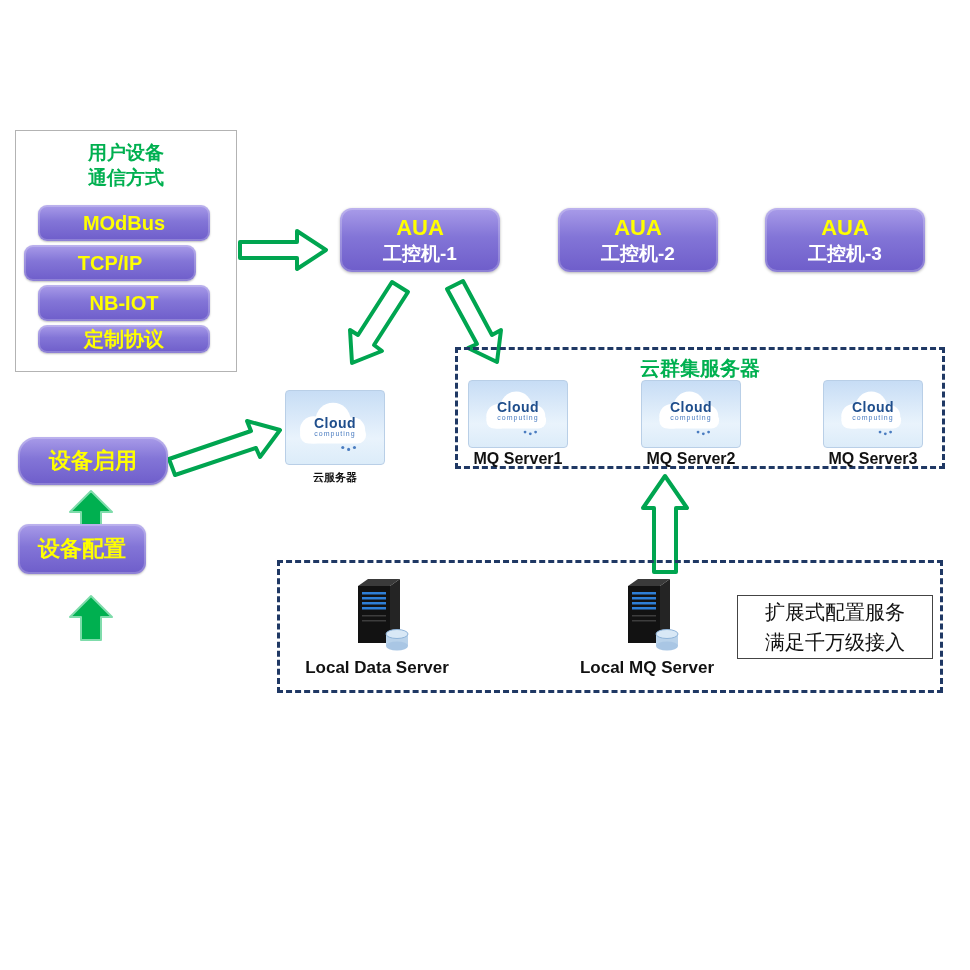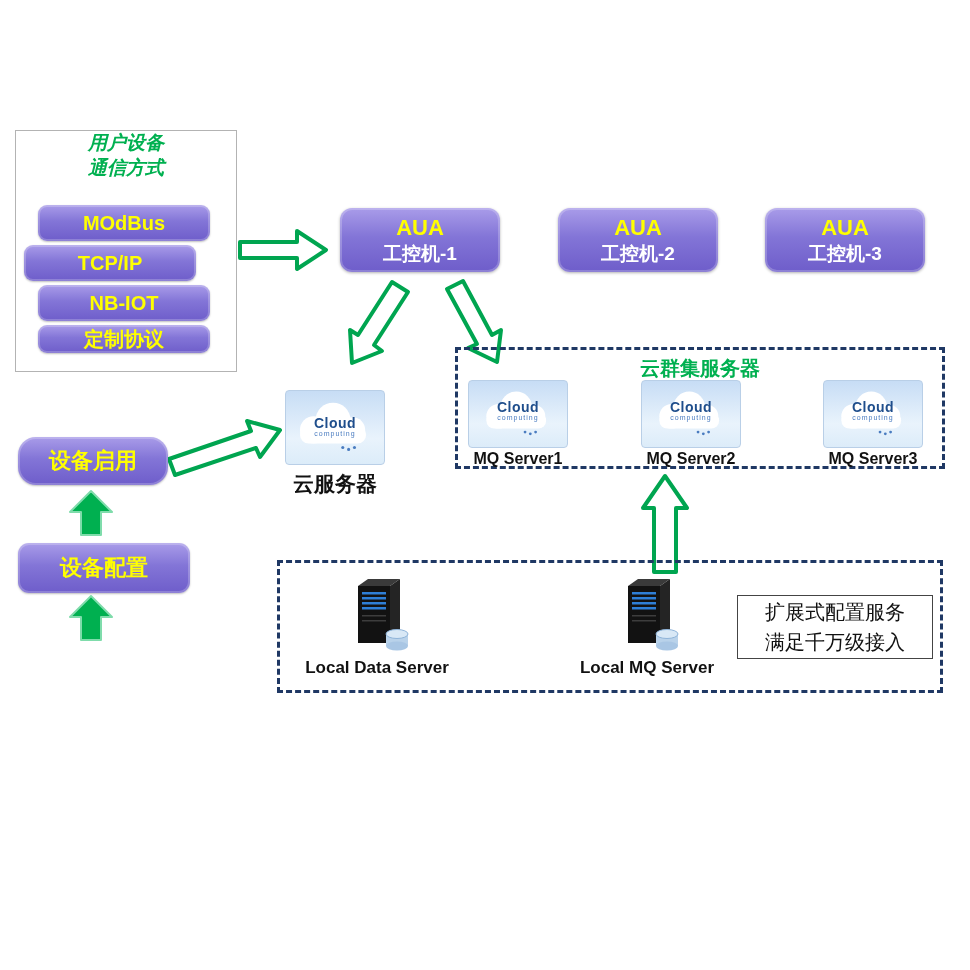--- a/index.html
+++ b/index.html
@@ -59,21 +59,21 @@
     <polygon points="175,475 256,448 260,457 280,430 247,421 251,431 169,459" fill="#ffffff" stroke="#00A550" stroke-width="4" stroke-linejoin="round"></polygon>
 
     <polygon points="81,535 81,512 70,512 91,491 112,512 101,512 101,535" fill="#00B050" stroke="#7fdcab" stroke-width="2" stroke-linejoin="round"></polygon>
 
     <polygon points="81,640 81,617 70,617 91,596 112,617 101,617 101,640" fill="#00B050" stroke="#7fdcab" stroke-width="2" stroke-linejoin="round"></polygon>
 
     <polygon points="654,572 654,508 643,508 665,476 687,508 676,508 676,572" fill="#ffffff" stroke="#00A550" stroke-width="4" stroke-linejoin="round"></polygon>
   </svg>
 
   <div class="thin-box abs" style="left:15px; top:130px; width:222px; height:242px;">
-    <div class="green box-title-center" style="margin-top:0; font-size:19px; line-height:1.3;font-style:italic;">
+    <div class="green box-title-center" style="margin-top:10px; font-size:19px; line-height:1.3;">
       <div>用户设备</div>
       <div>通信方式</div>
     </div>
   </div>
   <div class="pill abs" style="left:38px; top:205px; width:172px; height:36px; font-size:20px;">MOdBus</div>
   <div class="pill abs" style="left:24px; top:245px; width:172px; height:36px; font-size:20px;">TCP/IP</div>
   <div class="pill abs" style="left:38px; top:285px; width:172px; height:36px; font-size:20px;">NB-IOT</div>
   <div class="pill abs" style="left:38px; top:325px; width:172px; height:28px; font-size:20px;">定制协议</div>
 
   <div class="aua abs" style="left:340px; top:208px; width:160px; height:64px;">
@@ -97,21 +97,21 @@
       <rect x="14" y="36" width="68" height="18" rx="9" fill="#ffffff"></rect>
       <circle cx="58" cy="58" r="1.6" fill="#4a7cc0"></circle>
       <circle cx="64" cy="60" r="1.6" fill="#4a7cc0"></circle>
       <circle cx="70" cy="58" r="1.6" fill="#4a7cc0"></circle>
     </svg>
     <div class="cloud-text">
       <span class="cloud-t1">Cloud</span>
       <span class="cloud-t2">computing</span>
     </div>
   </div>
-  <div class="black-label abs" style="left:285px; top:470px; width:100px; font-size:21px;">云服务器</div>
+  <div class="black-label abs" style="left:285px; top:470px; width:100px; font-size:11px;">云服务器</div>
 
   <div class="dash-box abs" style="left:455px; top:347px; width:490px; height:122px;">
     <div class="green box-title-center" style="margin-top:5px; font-size:20px;">云群集服务器</div>
   </div>
 
   <div class="cloud-icon abs" style="left:468px; top:380px; width:100px; height:68px;">
     <svg viewBox="0 0 100 75" width="98" height="66">
       <circle cx="28" cy="40" r="14" fill="#ffffff"></circle>
       <circle cx="48" cy="30" r="18" fill="#ffffff"></circle>
       <circle cx="68" cy="40" r="13" fill="#ffffff"></circle>
@@ -154,21 +154,21 @@
       <span class="cloud-t1" style="margin-top:18px;">Cloud</span>
       <span class="cloud-t2">computing</span>
     </div>
   </div>
 
   <div class="black-label abs" style="left:460px; top:450px; width:116px; font-size:16px;">MQ Server1</div>
   <div class="black-label abs" style="left:633px; top:450px; width:116px; font-size:16px;">MQ Server2</div>
   <div class="black-label abs" style="left:815px; top:450px; width:116px; font-size:16px;">MQ Server3</div>
 
   <div class="pill abs" style="left:18px; top:437px; width:150px; height:48px; font-size:22px; border-radius:18px;">设备启用</div>
-  <div class="pill abs" style="left:18px; top:543px; width:172px; height:50px; font-size:22px; border-radius:11px;">设备配置</div>
+  <div class="pill abs" style="left:18px; top:524px; width:128px; height:50px; font-size:22px; border-radius:11px;">设备配置</div>
 
   <div class="dash-box abs" style="left:277px; top:560px; width:666px; height:133px;"></div>
 
   <div class="abs" style="left:342px; top:576px; width:70px; height:78px;">
     <svg viewBox="0 0 70 78" width="70" height="78">
       <polygon points="16,10 26,3 58,3 48,10" fill="#3a3a3a"></polygon>
       <polygon points="48,10 58,3 58,60 48,67" fill="#242424"></polygon>
       <rect x="16" y="10" width="32" height="57" fill="#121212"></rect>
       <rect x="20" y="16" width="24" height="2.5" fill="#2f7fd6"></rect>
       <rect x="20" y="21" width="24" height="2.5" fill="#2f7fd6"></rect>

